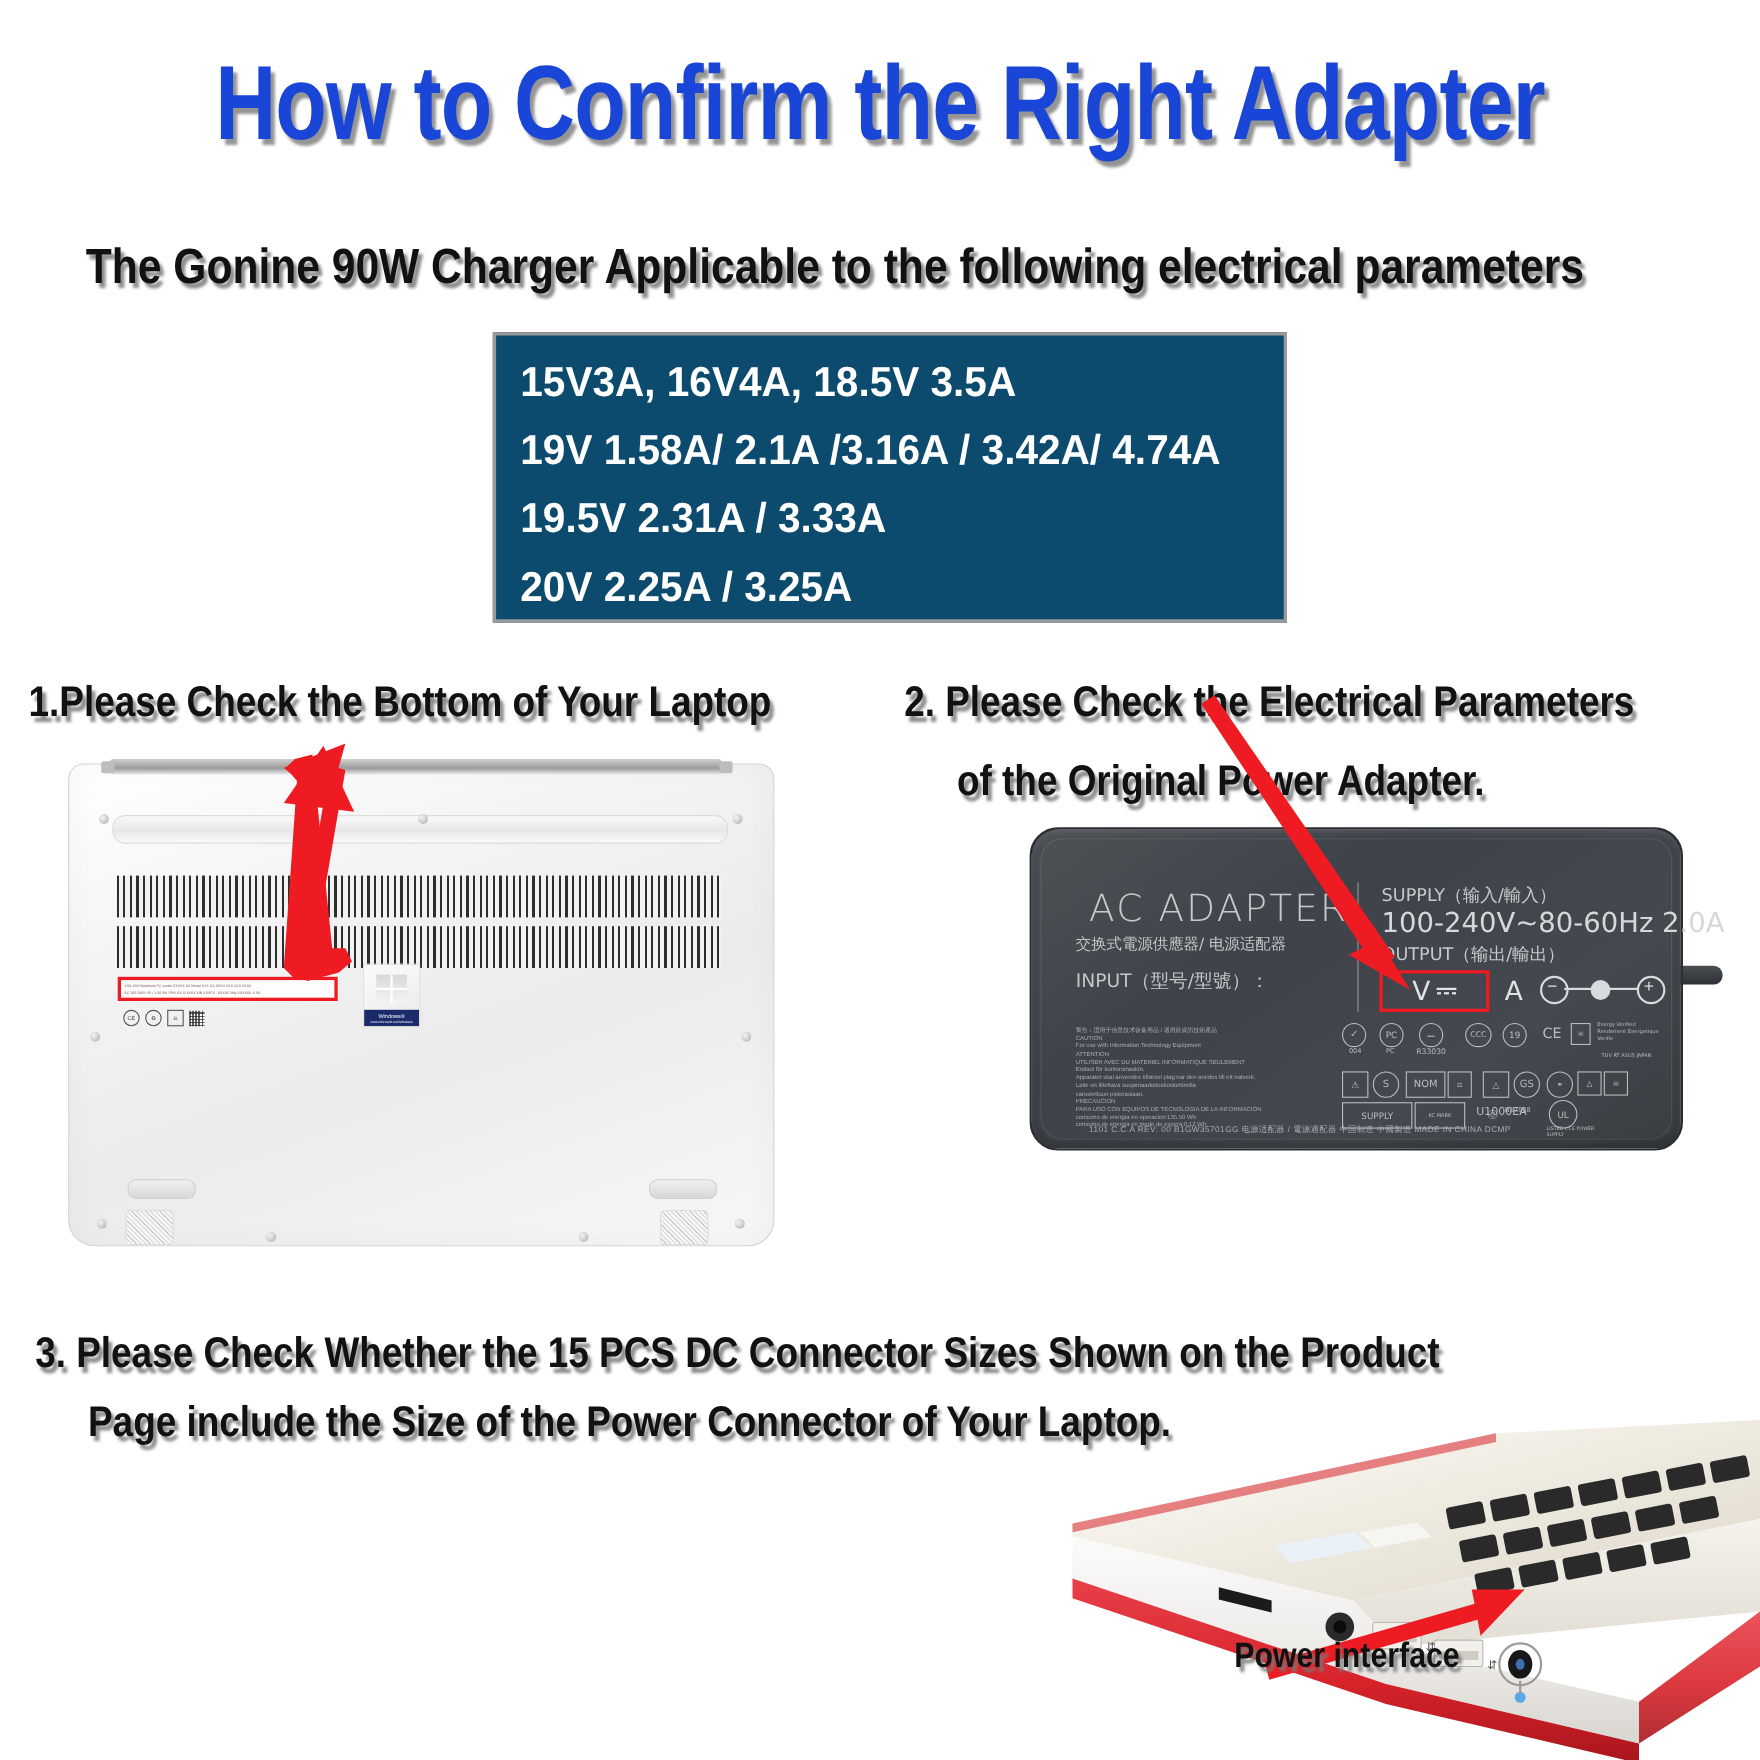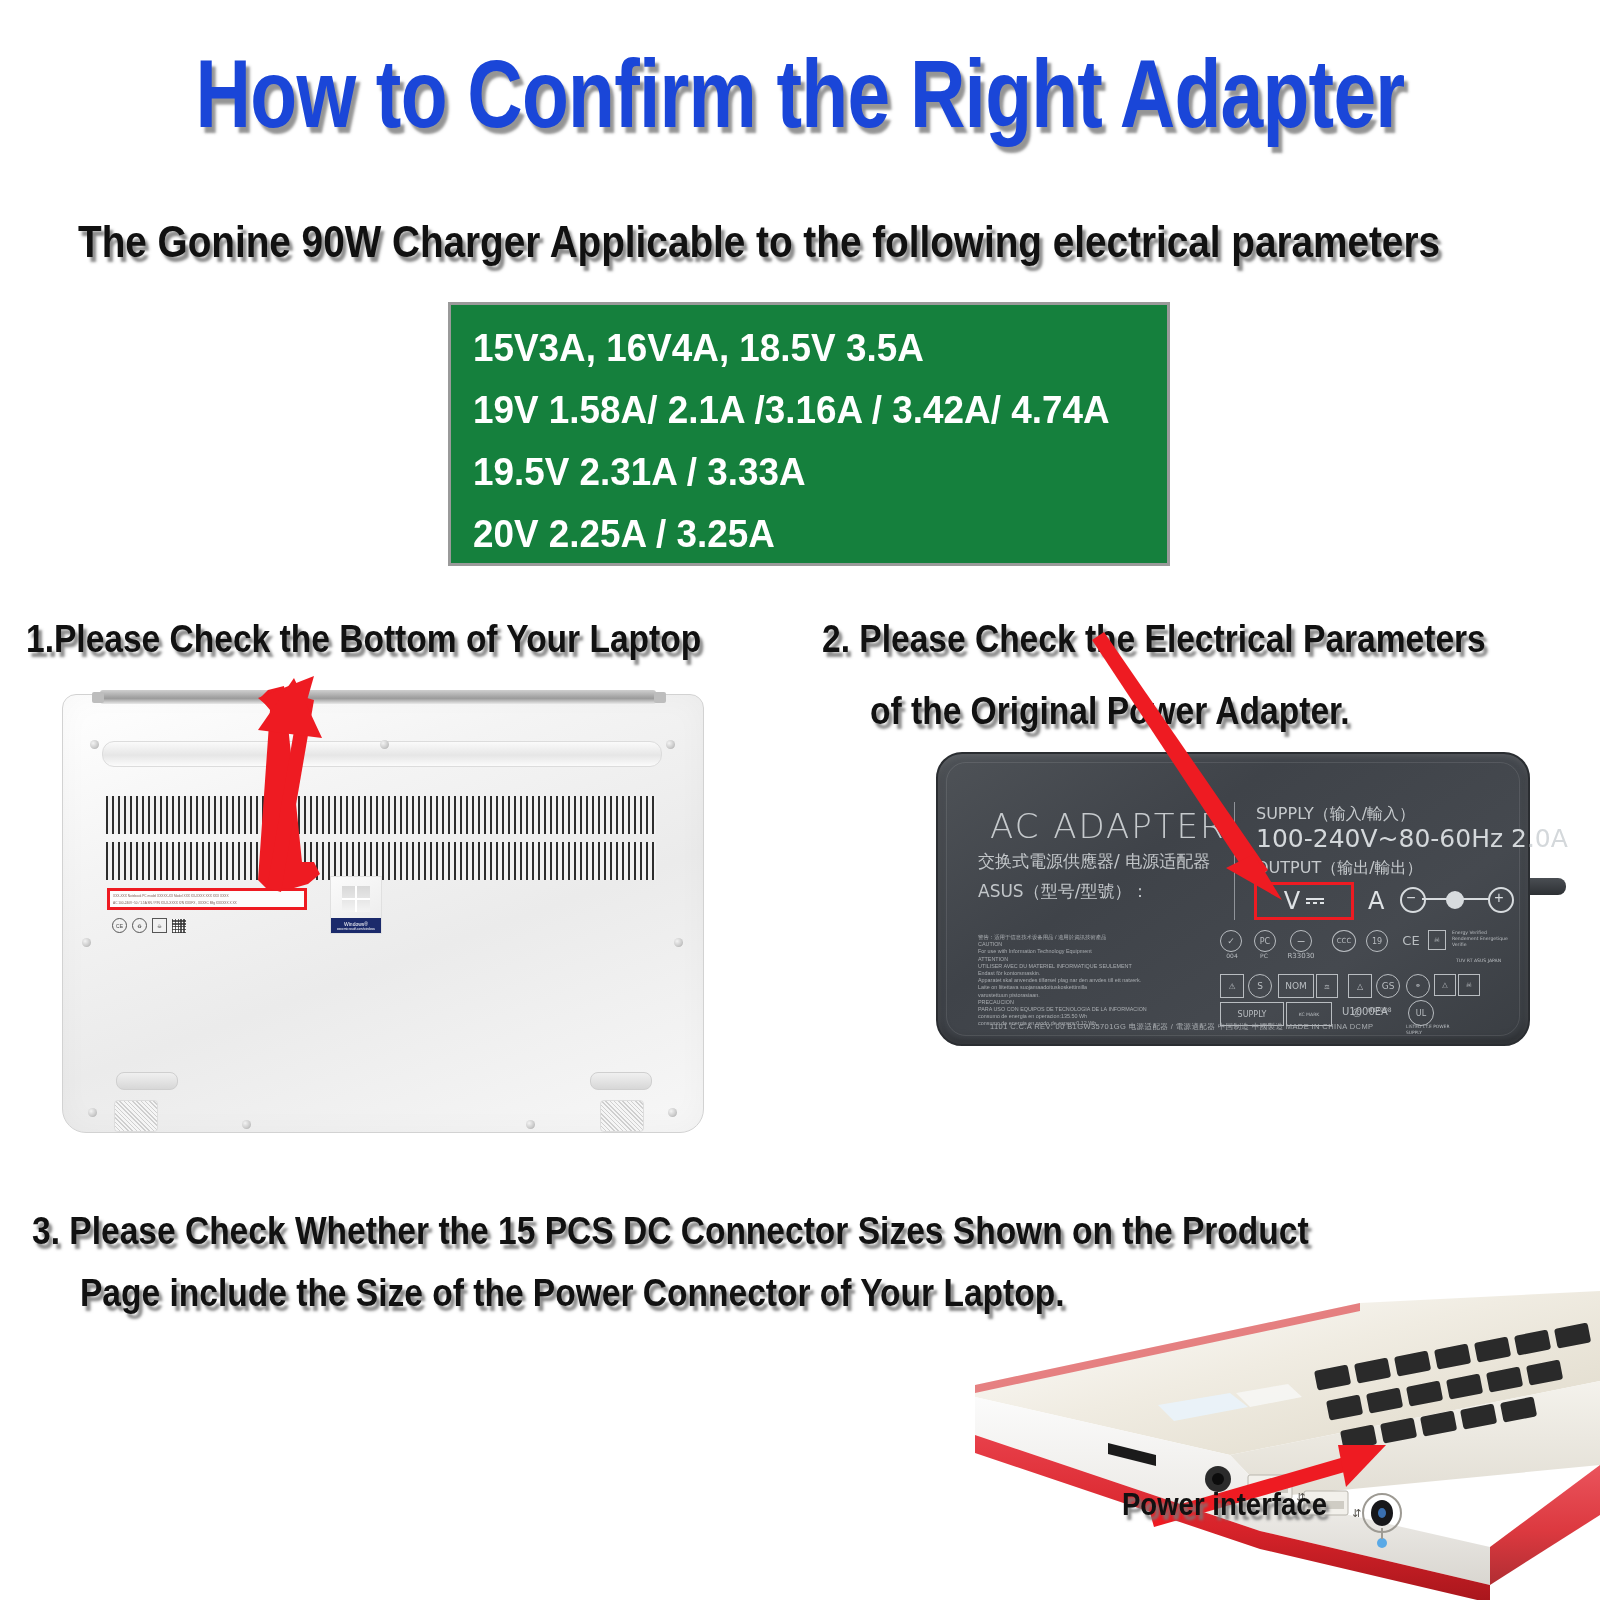--- a/index.html
+++ b/index.html
@@ -39,21 +39,21 @@
 
   
   #subtitle{
     position:absolute;left:78px;top:216px;
     font-size:45px;line-height:52px;letter-spacing:0px;
   }
 
   
   #spec-box{
     position:absolute;left:448px;top:302px;width:722px;height:264px;
-    background:#15803d;
+    background:#0c4a6e;
     border:3px solid #9a9a9a;
     box-sizing:border-box;
     padding:22px 0 0 22px;
   }
   .spec-line{
     color:#ffffff;font-weight:bold;font-size:38px;line-height:42px;
     margin-bottom:20px;white-space:nowrap;
     transform:scaleX(.97);transform-origin:left center;
   }
 
@@ -161,21 +161,21 @@
     position:absolute;left:586px;top:126px;width:44px;height:17px;
     background:linear-gradient(180deg,#4a4e53,#2d3034);
     border-radius:0 8px 8px 0;
   }
   .ac-title{
     position:absolute;left:40px;top:52px;
     color:#c6cacd;font-size:34px;letter-spacing:2px;font-weight:300;
     font-family:"DejaVu Sans",sans-serif;
     margin-left:12px;
   }
-  .ac-cn{position:absolute;left:40px;top:96px;color:#c2c6c9;font-size:17px;
+  .ac-cn{position:absolute;left:40px;top:96px;color:#c2c6c9;font-size:14px;
     font-family:"DejaVu Sans",sans-serif;white-space:nowrap;}
   .ac-model{position:absolute;left:40px;top:126px;color:#c2c6c9;font-size:17px;
     font-family:"DejaVu Sans",sans-serif;white-space:nowrap;}
   .ad-divider{position:absolute;left:296px;top:48px;width:1px;height:118px;background:rgba(210,214,218,.55);}
   .ac-input-l{position:absolute;left:318px;top:50px;color:#c6cacd;font-size:16px;font-family:"DejaVu Sans",sans-serif;white-space:nowrap;}
   .ac-input-v{position:absolute;left:318px;top:70px;color:#d4d8db;font-size:25px;font-family:"DejaVu Sans",sans-serif;white-space:nowrap;}
   .ac-output-l{position:absolute;left:318px;top:104px;color:#c6cacd;font-size:16px;font-family:"DejaVu Sans",sans-serif;white-space:nowrap;}
   .ac-out-box{
     position:absolute;left:316px;top:128px;width:100px;height:38px;
     border:3px solid #ee1b22;box-sizing:border-box;
@@ -289,21 +289,21 @@
     </svg>
   </div>
 
   <div id="adapter">
     <div class="ad-cable"></div>
     <div class="ad-body">
       <div class="ad-inner"></div>
 
       <div class="ac-title">AC ADAPTER</div>
       <div class="ac-cn">交换式電源供應器/ 电源适配器</div>
-      <div class="ac-model">ASUS（型号/型號）：</div>
+      <div class="ac-model">INPUT（型号/型號）：</div>
 
       <div class="ad-divider"></div>
 
       <div class="ac-input-l">SUPPLY（输入/輸入）</div>
       <div class="ac-input-v">100-240V~80-60Hz 2.0A</div>
       <div class="ac-output-l">OUTPUT（输出/輸出）</div>
 
       <div class="ac-out-box">
         <span class="ac-v">V</span>
         <span class="dc-sym">

